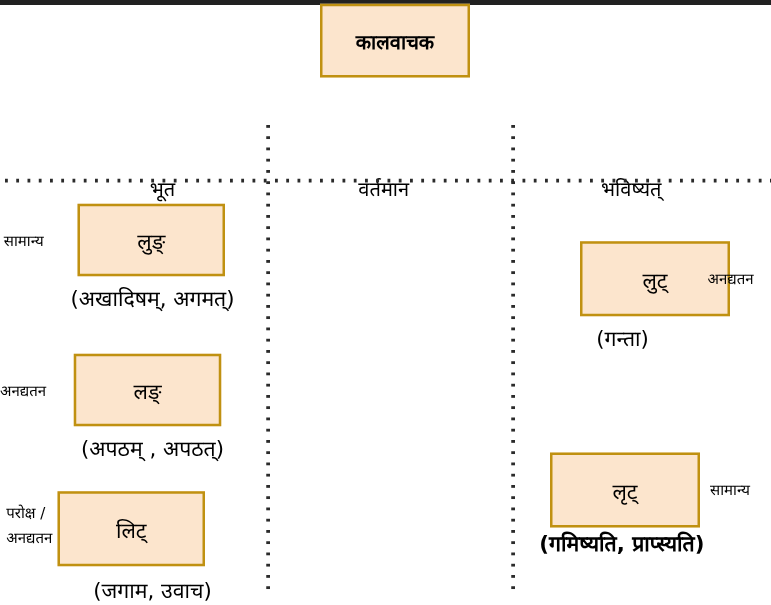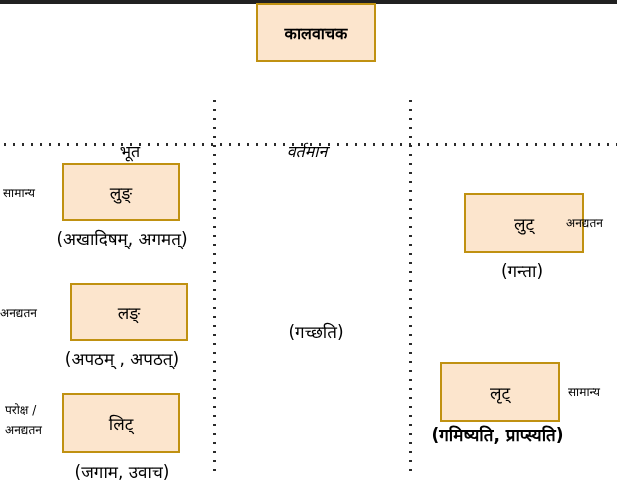--- a/index.html
+++ b/index.html
@@ -85,54 +85,54 @@
 
 <div class="stage">
 
   <div class="top-bar"></div>
 
   <div class="title-box">
     <span>कालवाचक</span>
   </div>
 
   <div class="col-header" style="left:70px;">भूत</div>
-  <div class="col-header" style="left:247px;font-style:italic;">वर्तमान</div>
+  <div class="col-header" style="left:247px;">वर्तमान</div>
+  <div class="col-header" style="left:445px;">भविष्यत्</div>
 
   <div class="h-dotted"></div>
   <div class="v-dotted v-line-1"></div>
   <div class="v-dotted v-line-2"></div>
 
   <div class="side-label" style="left:3px; top:183px;">सामान्य</div>
   <div class="node-box" style="left:62px; top:163px; width:118px; height:58px;justify-content:center;">
     <span>लुङ्</span>
   </div>
   <div class="example" style="left:36px; top:227px; width:172px;">(अखादिषम्, अगमत्)</div>
 
   <div class="side-label" style="left:0px; top:303px;">अनद्यतन</div>
-  <div class="node-box" style="left:70px; top:283px; width:118px; height:58px;text-align:center;">
+  <div class="node-box" style="left:59px; top:283px; width:118px; height:58px;text-align:center;">
     <span>लङ्</span>
   </div>
   <div class="example" style="left:36px; top:347px; width:172px;">(अपठम् , अपठत्)</div>
 
   <div class="side-label" style="left:5px; top:400px;">
     <div>परोक्ष /</div>
     <div>अनद्यतन</div>
   </div>
-  <div class="node-box" style="left:62px; top:393px; width:118px; height:60px;">
+  <div class="node-box" style="left:46px; top:393px; width:118px; height:60px;">
     <span>लिट्</span>
   </div>
   <div class="example" style="left:36px; top:460px; width:172px;">(जगाम, उवाच)</div>
 
-  <div class="example" style="left:236px; top:320px; width:160px;">(गच्छति)</div>
 
   <div class="node-box" style="left:464px; top:193px; width:120px; height:60px;text-align:right;">
     <span>लुट्</span>
   </div>
   <div class="side-label" style="left:566px; top:213px;">अनद्यतन</div>
-  <div class="example" style="left:442px; top:259px; width:160px;">(गन्ता)</div>
+  <div class="example" style="left:418px; top:259px; width:160px;">(गन्ता)</div>
 
   <div class="node-box" style="left:440px; top:362px; width:120px; height:60px;">
     <span>लृट्</span>
   </div>
   <div class="side-label" style="left:568px; top:382px;">सामान्य</div>
   <div class="example" style="left:415px; top:423px; width:165px;font-weight:bold;">(गमिष्यति, प्राप्स्यति)</div>
 
 </div>
 
 </body></html>

